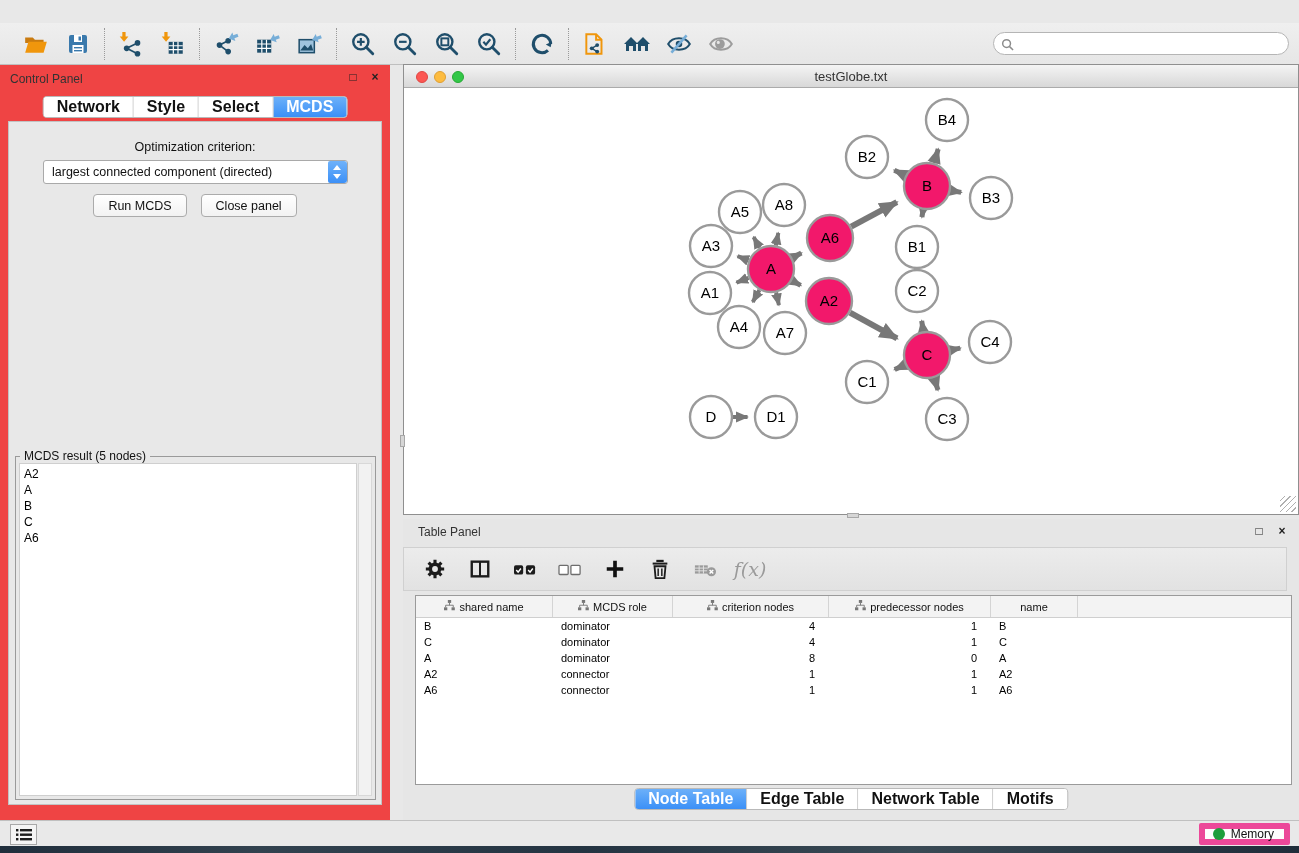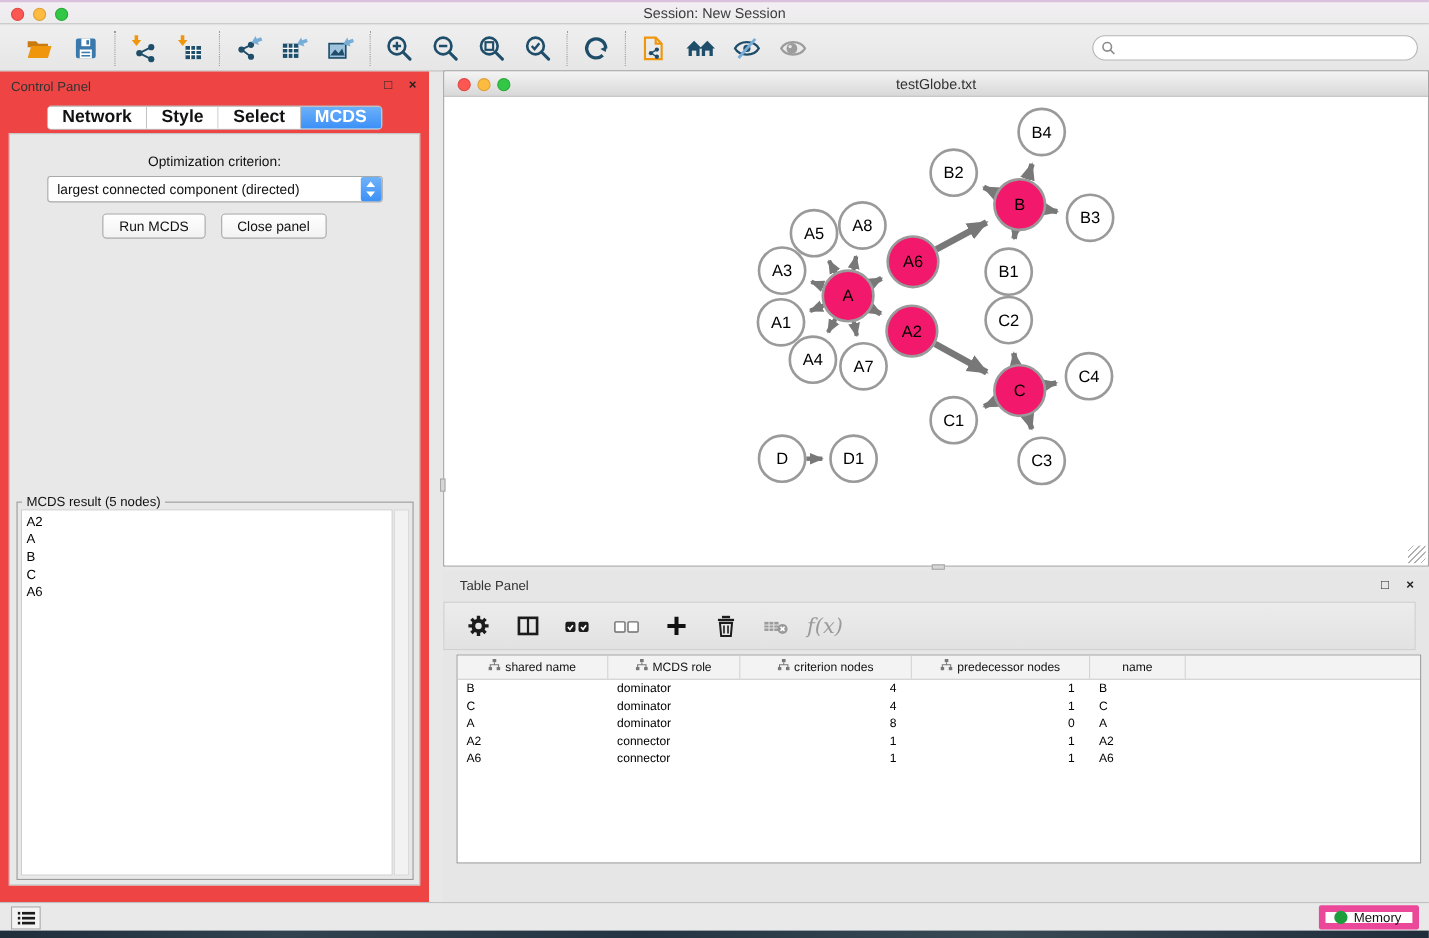--- a/index.html
+++ b/index.html
@@ -104,28 +104,20 @@
   .desktop-strip { position:absolute; left:0; top:846px; width:1299px; height:7px;
     background:linear-gradient(90deg,#202e3c,#32424f 20%,#243442 45%,#3a4a55 70%,#1f2d3a); }
 
   svg text { font-family:"Liberation Sans", sans-serif; }
 </style>
 </head>
 <body>
 
 <div class="app">
 
-  <div class="titlebar">
-    <div class="lights">
-      <div class="light red"></div>
-      <div class="light yellow"></div>
-      <div class="light green"></div>
-    </div>
-    <div class="titlebar-text">Session: New Session</div>
-  </div>
 
   <div class="toolbar">
     <div class="tb-group">
       <div class="tb-icon">
         <svg width="26" height="26" viewBox="0 0 24 24">
             <path d="M2,6 h7 l2,2 h8 v3 H2 z" fill="#c97b10"></path>
             <path d="M2,20 L5,10 h17 l-3,10 z" fill="#f0960c"></path>
           </svg>
       </div>
       <div class="tb-icon">
@@ -531,20 +523,26 @@
           <div class="td" style="width: 87px;">A2</div>
         </div>
         <div class="tr">
           <div class="td" style="width: 137px;">A6</div>
           <div class="td" style="width: 120px;">connector</div>
           <div class="td num" style="width: 156px;">1</div>
           <div class="td num" style="width: 162px;">1</div>
           <div class="td" style="width: 87px;">A6</div>
         </div>
       </div>
+    <div class="tp-tabs" id="tp-tabs">
+        <div class="seg-tab active">Node Table</div>
+        <div class="seg-tab">Edge Table</div>
+        <div class="seg-tab">Network Table</div>
+        <div class="seg-tab">Motifs</div>
+      </div>
   </div>
 
   <div class="statusbar">
     <div class="list-btn">
       <svg width="16" height="14" viewBox="0 0 16 14">
           <g fill="#1c1c1c">
             <rect x="0" y="1" width="2.4" height="2.4"></rect>
             <rect x="4" y="1" width="12" height="2.4"></rect>
             <rect x="0" y="5.5" width="2.4" height="2.4"></rect>
             <rect x="4" y="5.5" width="12" height="2.4"></rect>

